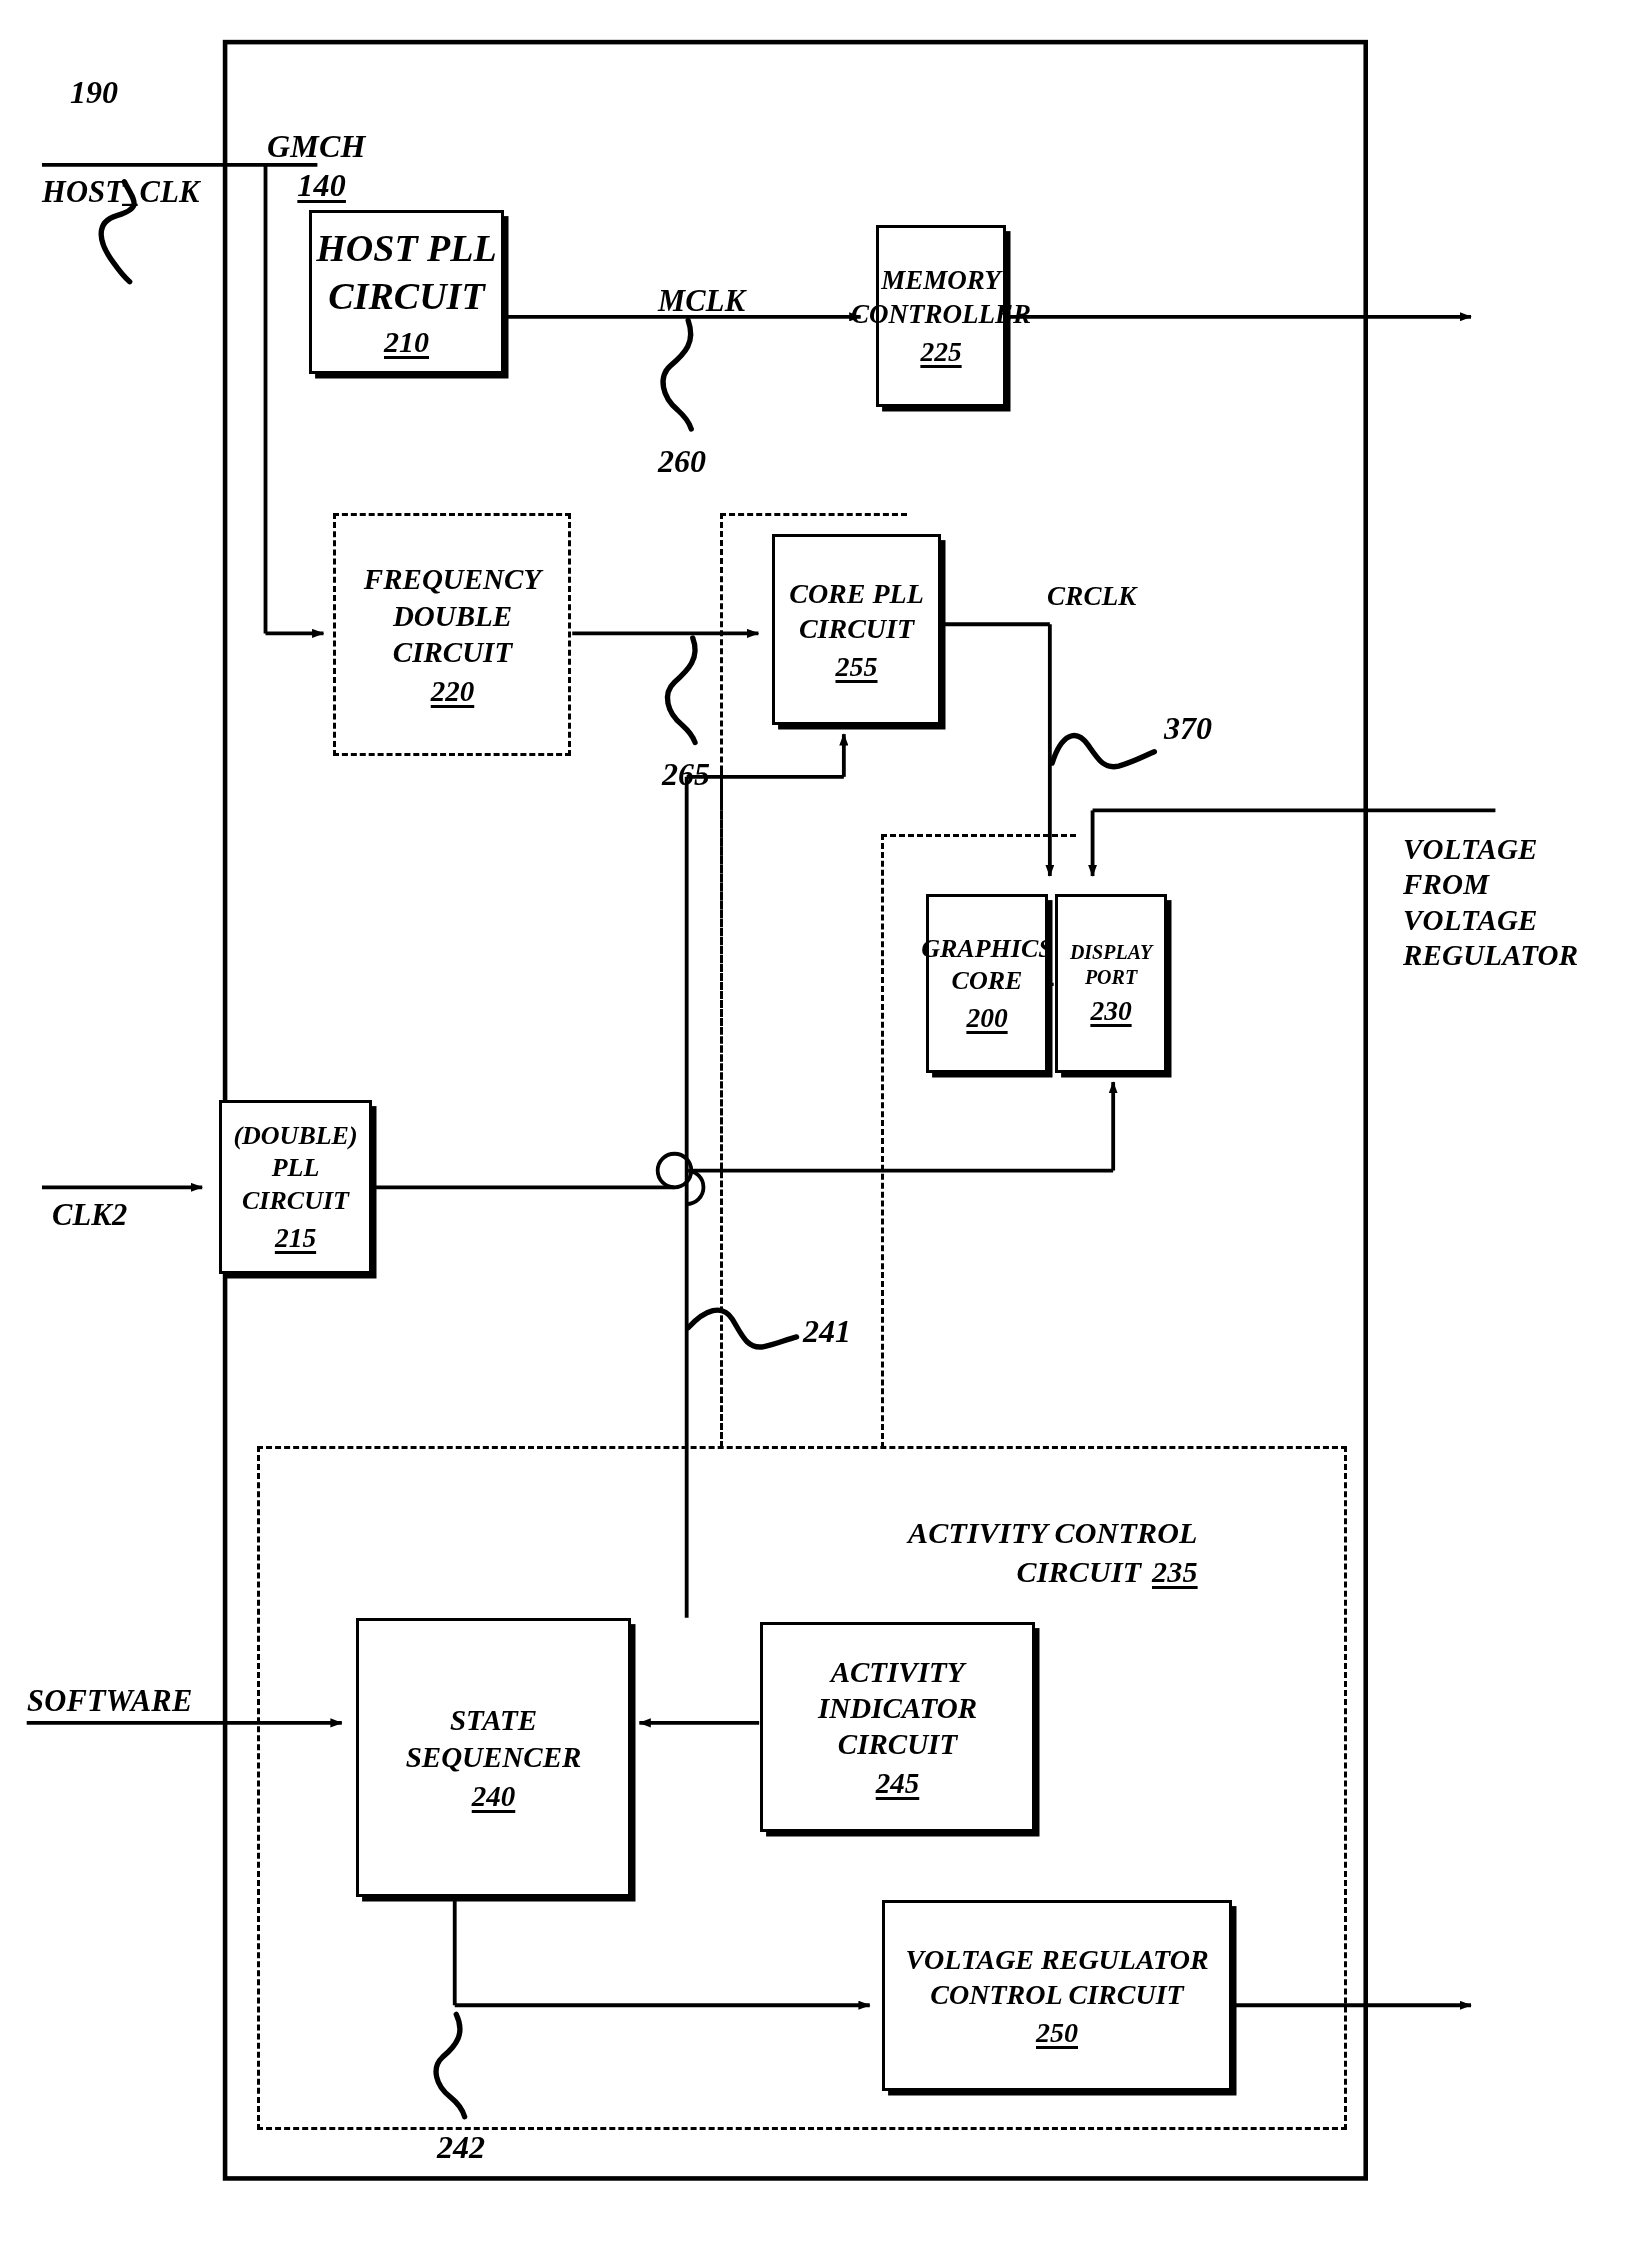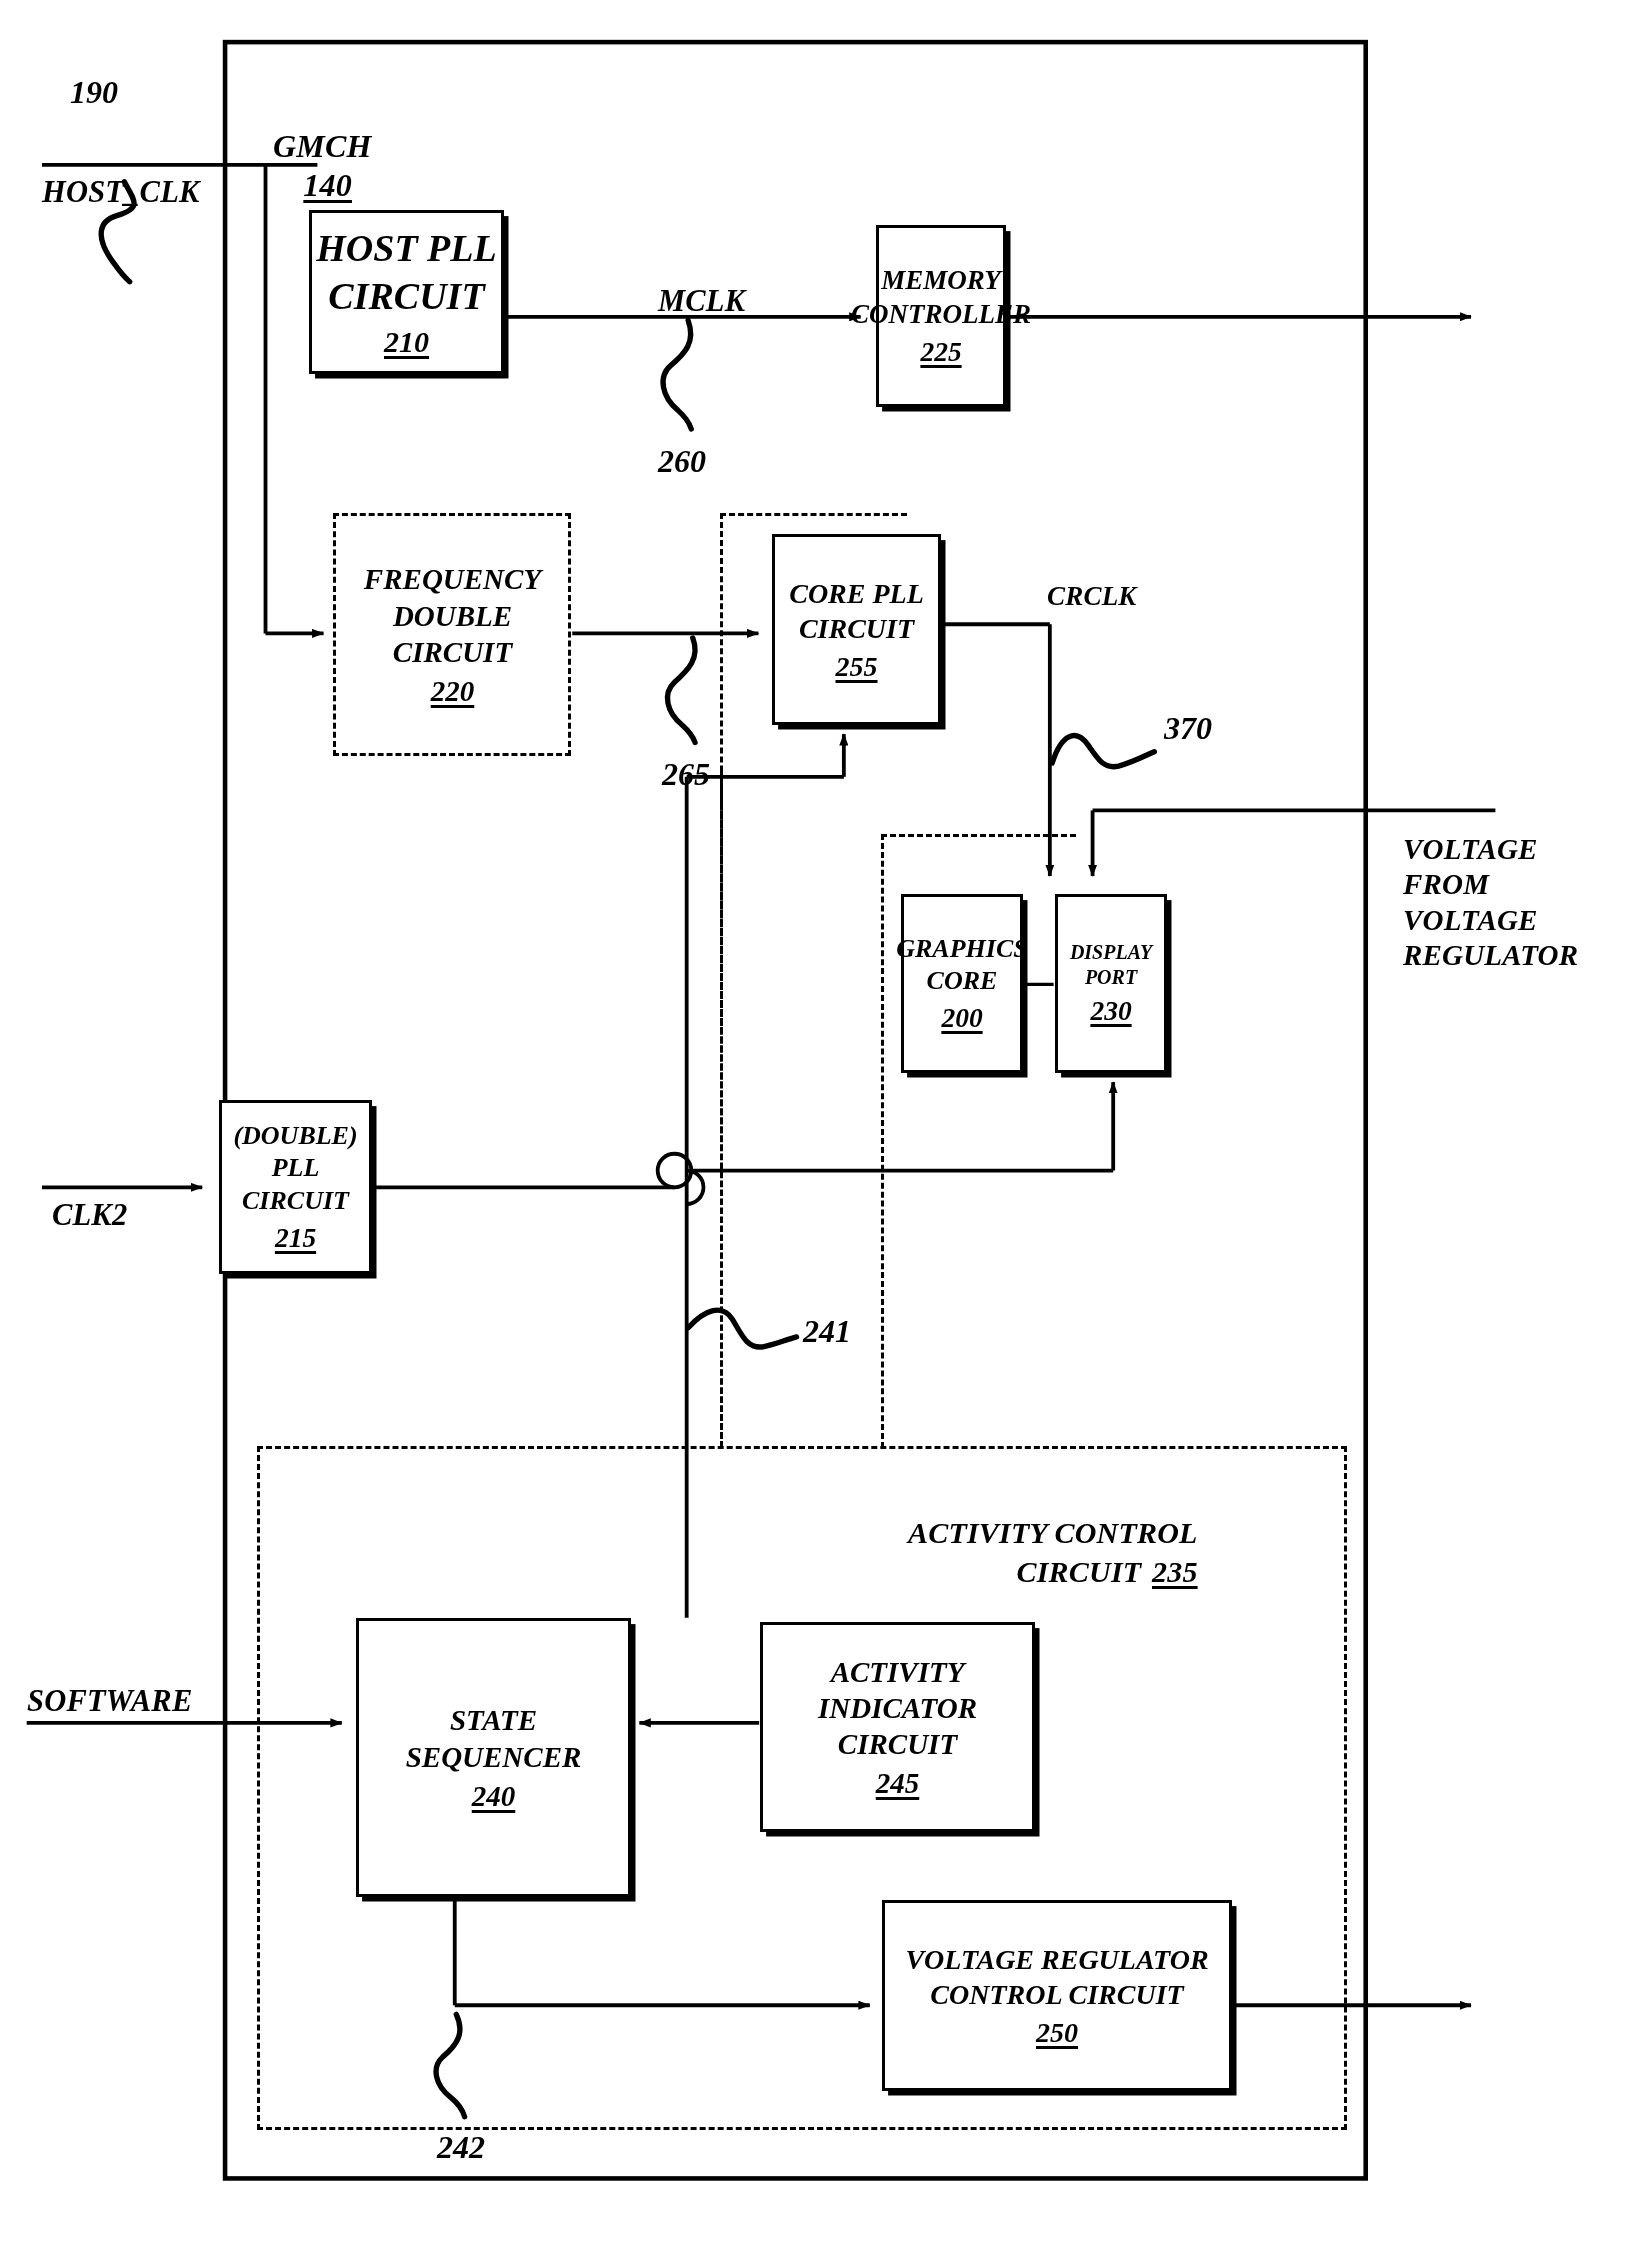--- a/index.html
+++ b/index.html
@@ -104,21 +104,21 @@
 CIRCUIT</div>
     <div class="bnum" style="font-size:29px;">220</div>
   </div>
 
   <div class="box" style="left:772px;top:534px;width:169px;height:191px;">
     <div class="btxt" style="font-size:28px;">CORE PLL
 CIRCUIT</div>
     <div class="bnum" style="font-size:28px;">255</div>
   </div>
 
-  <div class="box" style="left:901px;top:894px;width:122px;height:179px;">
+  <div class="box" style="left:926px;top:894px;width:122px;height:179px;">
     <div class="btxt" style="font-size:26px;">GRAPHICS
 CORE</div>
     <div class="bnum" style="font-size:27.5px;">200</div>
   </div>
 
   <div class="box" style="left:1055px;top:894px;width:112px;height:179px;">
     <div class="btxt" style="font-size:20px;">DISPLAY
 PORT</div>
     <div class="bnum" style="font-size:27.5px;">230</div>
   </div>
@@ -141,21 +141,21 @@
 CIRCUIT</div>
     <div class="bnum" style="font-size:29px;">245</div>
   </div>
 
   <div class="box" style="left:882px;top:1900px;width:350px;height:191px;">
     <div class="btxt" style="font-size:28px;">VOLTAGE REGULATOR
 CONTROL CIRCUIT</div>
     <div class="bnum" style="font-size:28px;">250</div>
   </div>
 
-  <div class="lbl" style="left:273px;top:88px;font-size:32px;">
+  <div class="lbl" style="left:267px;top:88px;font-size:32px;">
     <span>GMCH</span>
     <span style="text-decoration:underline;text-underline-offset:3.8px;text-decoration-thickness:3.1px;margin-left:10.7px;">140</span>
   </div>
 
   <div class="lbl" style="left:42px;top:174px;font-size:30.5px;">HOST_CLK</div>
 
   <div class="lbl" style="left:658px;top:283px;font-size:30.5px;">MCLK</div>
 
   <div class="lbl" style="left:1047px;top:580px;font-size:27px;">CRCLK</div>
 

